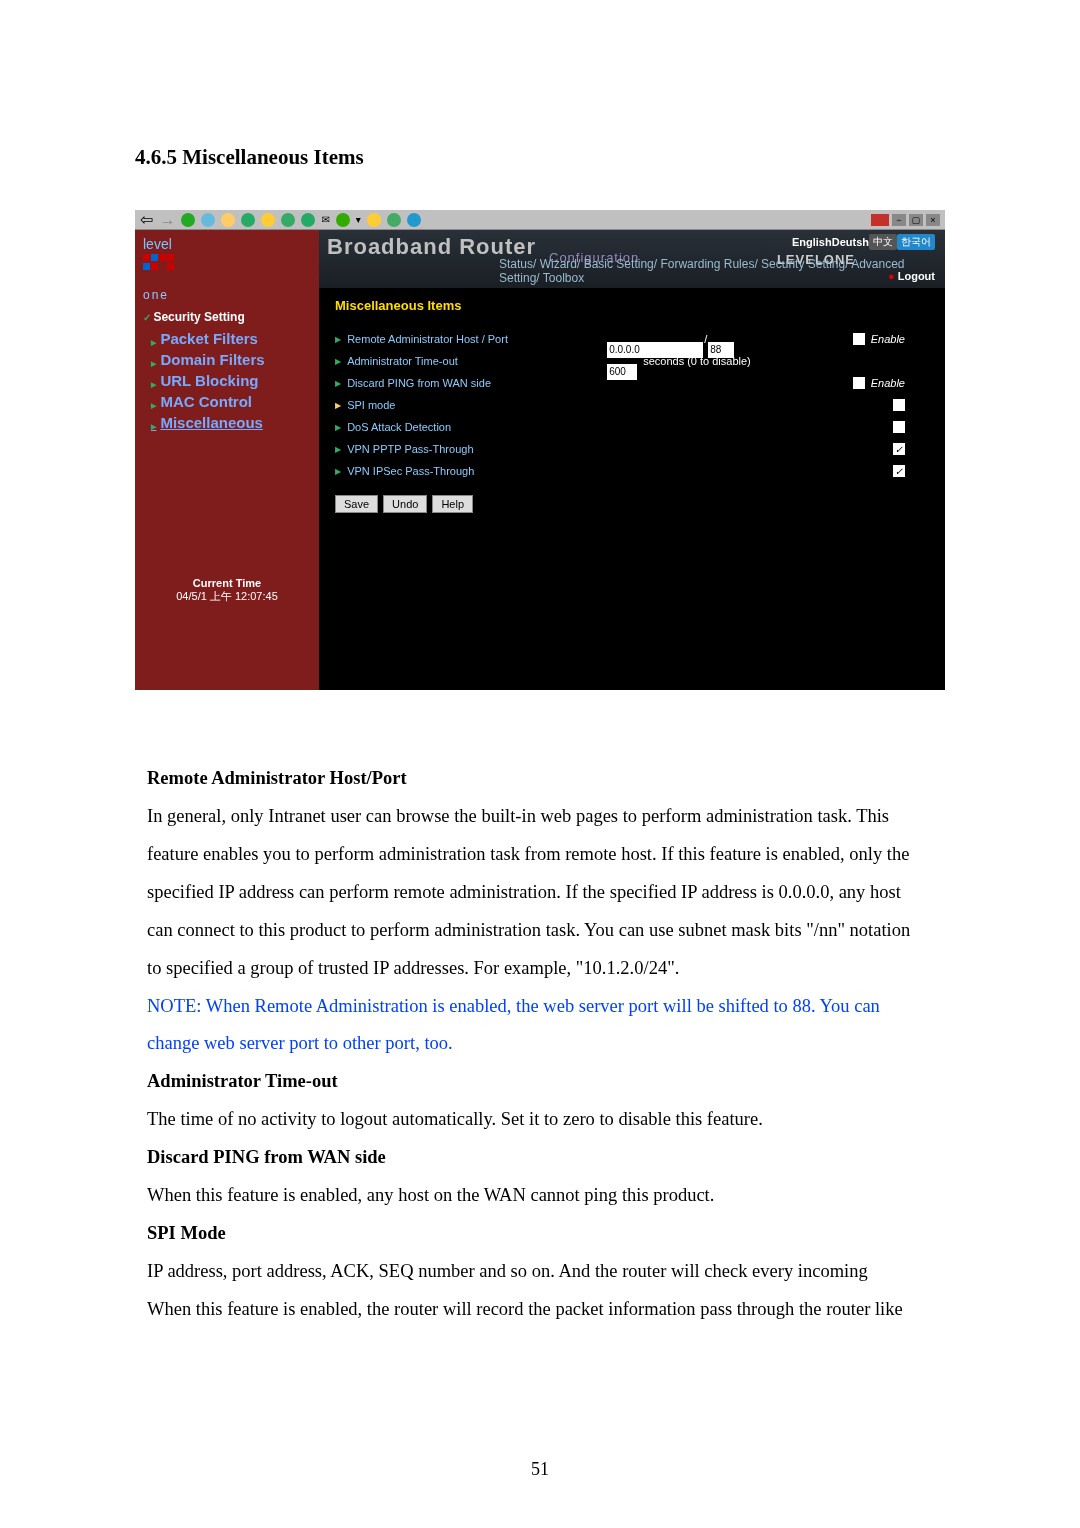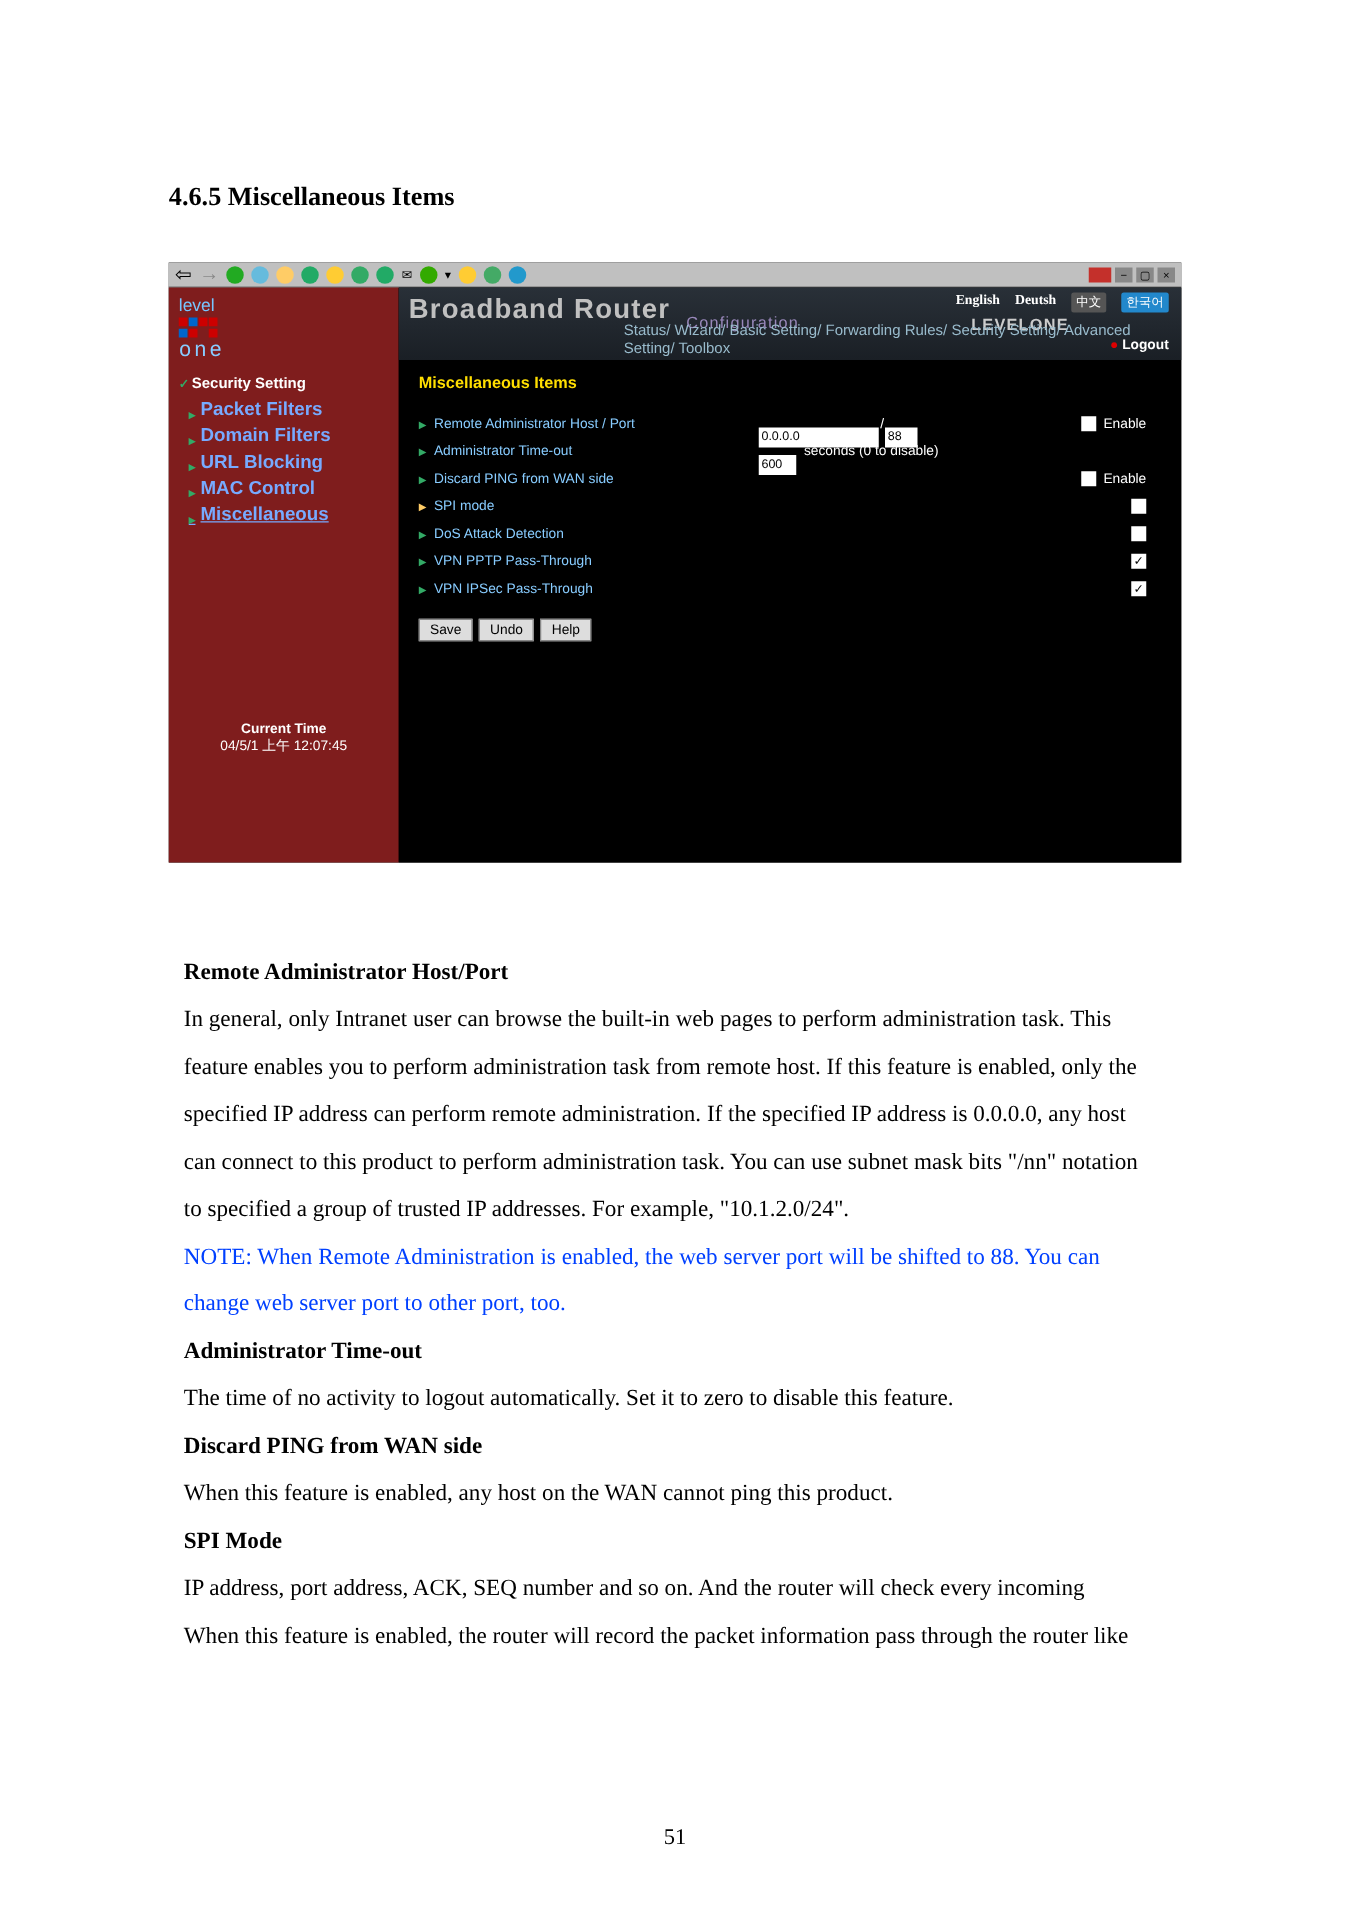--- a/index.html
+++ b/index.html
@@ -54,21 +54,21 @@
       color: #fff;
       font-size: 11px;
       position: relative;
     }
     .logo-area {
       padding: 6px 8px 4px 8px;
     }
     .logo-text { color: #77c5ff; font-size: 14px; }
     .logo-blocks { display:flex; gap:1px; margin-top:2px;}
     .logo-block{width:7px;height:7px;}
-    .one-text{color:#8cf; font-size:17px; letter-spacing:2px; margin-top:2px;font-family:Liberation Mono, monospace;}
+    .one-text{color:#8cf; font-size:12px; letter-spacing:2px; margin-top:18px;}
     .nav-section {
       padding: 4px 8px;
       color: #fff;
       font-size: 12px;
       font-weight: bold;
     }
     .nav-section.check::before { content:"✓"; color:#3a6; margin-right:2px; font-size:10px;}
     .nav-item {
       padding: 2px 8px 2px 16px;
       color: #7af;
@@ -95,39 +95,39 @@
       position: relative;
     }
     .banner {
       height: 58px;
       background: linear-gradient(#293038, #1a1f25);
       position: relative;
       padding: 4px 0 0 8px;
     }
     .brand { font-size: 22px; font-weight:bold; color: #c0c0c0; letter-spacing:1px; font-family: Arial;}
     .config-text{font-size:13px;color:#98b;position:absolute;left:230px;top:20px;letter-spacing:1px;}
-    .lang-row{position:absolute;right:10px;top:4px;display:flex;gap:12px;align-items:flex-start;font-family:Liberation Serif, serif;}
+    .lang-row{position:absolute;right:10px;top:4px;display:flex;align-items:center;}
     .lang{color:#fff;font-size:11px;font-weight:bold;}
     .lang-btn{background:#555;color:#fff;font-size:10px;padding:1px 4px;border-radius:2px;}
     .level-one-logo{position:absolute;right:90px;top:22px;color:#ccc;font-size:13px;font-weight:bold;letter-spacing:1px;}
     .logout{position:absolute;right:10px;bottom:6px;color:#fff;font-size:11px;font-weight:bold;}
     .logout .dot{color:#d00;}
     .crumbs{position:absolute;bottom:3px;left:180px;font-size:12px;color:#9bc;}
     .content{padding:10px 16px;}
     .content-title{color:#ffde00;font-size:13px;font-weight:bold;margin-bottom:16px;}
     .row{display:flex;align-items:center;height:20px;font-size:11px;margin-bottom:2px;}
     .row .arrow{color:#3a6;font-size:8px;margin-right:6px;}
     .row .label{color:#8cf;width:260px;}
     .row .input{background:#fff;height:16px;font-size:10px;padding:0 2px;border:none;margin-top:21px;}
     .ip-input{width:96px;}
     .slash{color:#fff;margin:0 1px;}
     .port-input{width:26px;}
     .timeout-input{width:30px;}
     .suffix{color:#fff;margin-left:6px;}
-    .enable-area{margin-left:auto;display:flex;align-items:flex-start;gap:6px;margin-right:12px;}
+    .enable-area{margin-left:auto;display:flex;align-items:flex-start;gap:6px;margin-right:24px;font-style:italic;}
     .checkbox{width:12px;height:12px;background:#fff;display:inline-flex;align-items:center;justify-content:center;font-size:10px;color:#000;}
     .enable-label{color:#fff;}
     .btn-row{display:flex;gap:5px;margin-top:14px;}
     .btn{background:#ddd;color:#000;font-size:11px;padding:2px 8px;border:1px solid #888;}
     .doc-text{font-family:"Times New Roman",serif;font-size:18.5px;line-height:2.05;color:#000;margin-left:12px;}
     .doc-text p{margin:0;}
     .doc-text .bold{font-weight:bold;}
     .doc-text .note{color:#0040ff;}
     .page-num{position:absolute;bottom:48px;width:100%;left:0;text-align:center;font-family:"Times New Roman",serif;font-size:18px;}
   </style>

